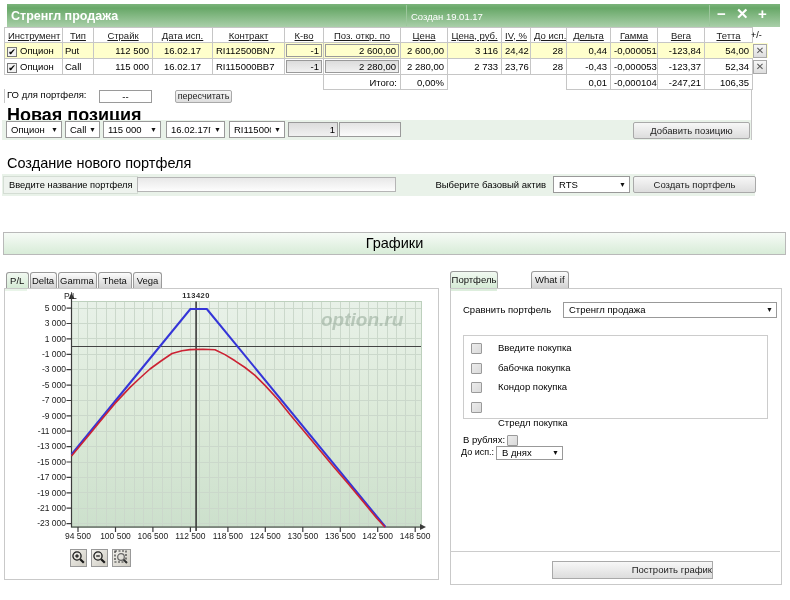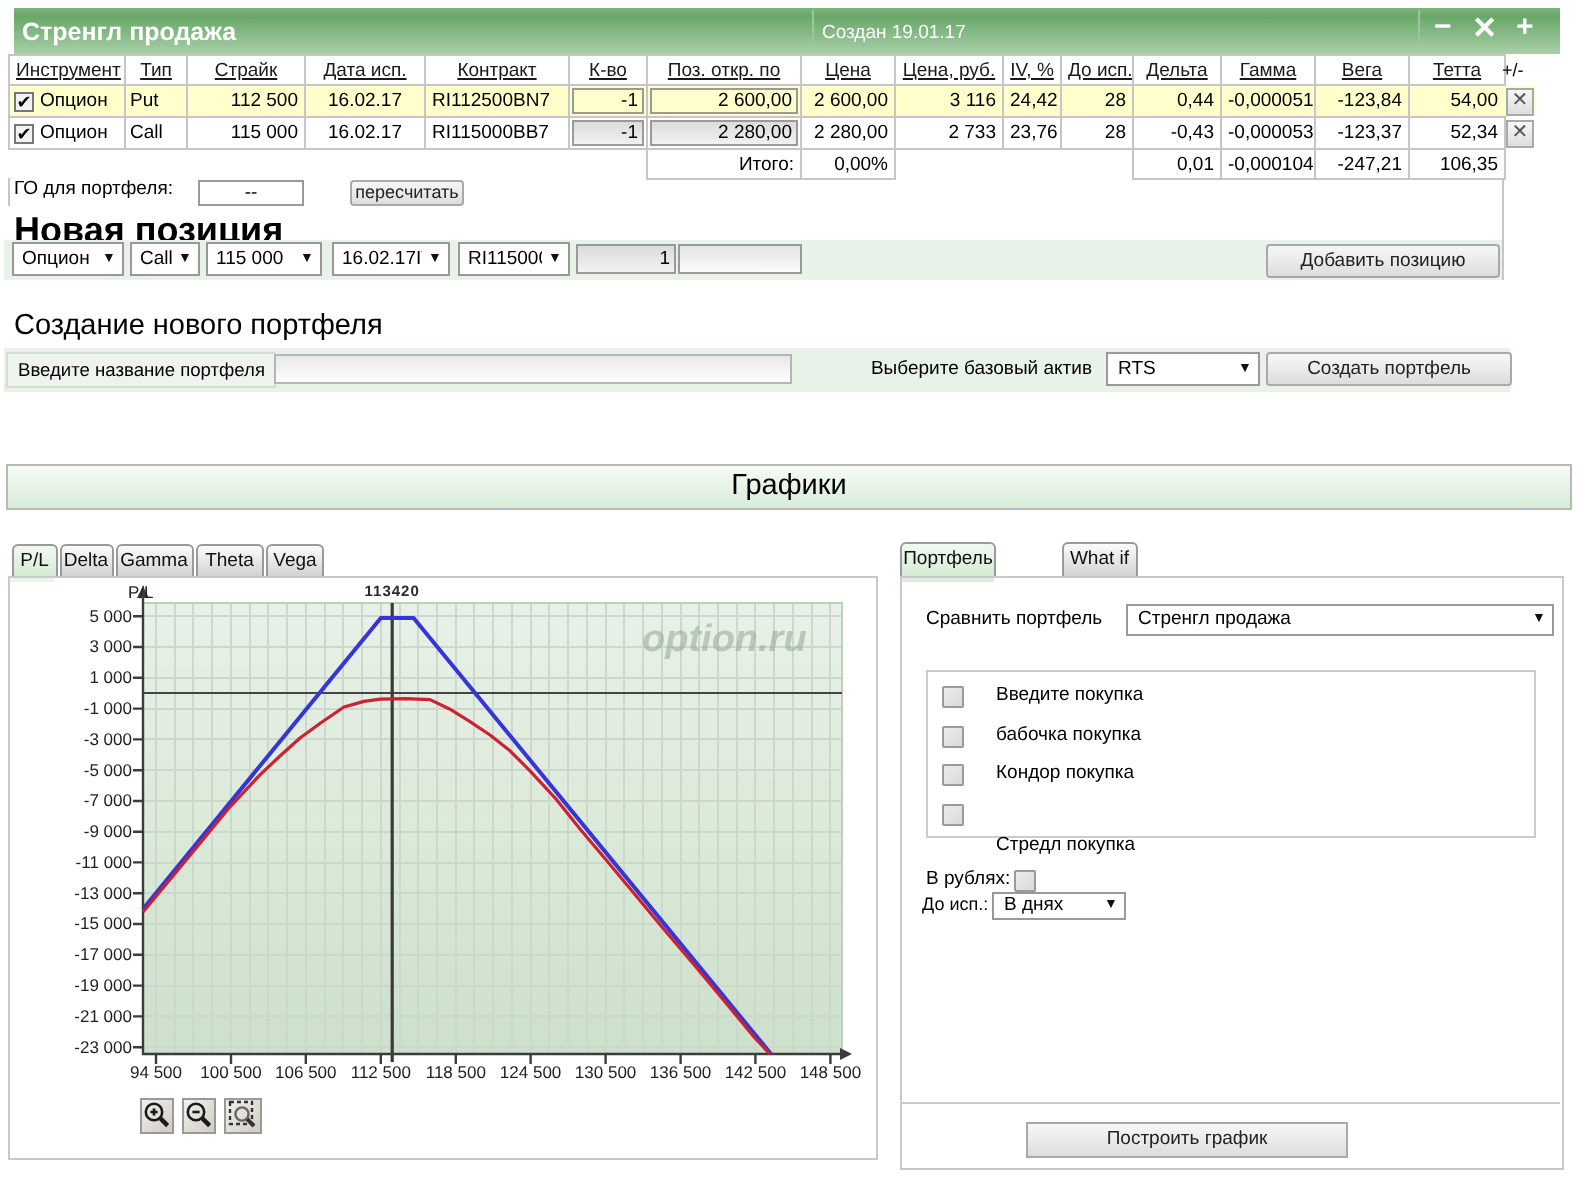--- a/index.html
+++ b/index.html
@@ -257,13 +257,13 @@
 <div class="abs" style="left:498px;top:361.5px;">бабочка покупка</div>
 <div class="cb" style="left:471px;top:382px;"></div>
 <div class="abs" style="left:498px;top:380.5px;">Кондор покупка</div>
 <div class="cb" style="left:471px;top:402px;"></div>
 <div class="abs" style="left:498px;top:400.5px;margin-top:16px;">Стредл покупка</div>
 <div class="abs" style="left:463px;top:434px;">В рублях:</div>
 <div class="cb" style="left:507px;top:435px;"></div>
 <div class="abs" style="left:461px;top:446.5px;font-size:9px;">До исп.:</div>
 <div class="sel" style="left:496px;top:446px;width:67px;height:14px;line-height:12px;padding-left:5px;">В днях<span class="ar">▼</span></div>
 <div class="abs" style="left:450px;top:551px;width:330px;height:1px;background:#ccc;"></div>
-<div class="abs btn" style="left:513px;top:561px;width:159px;height:15.5px;line-height:15.5px;border-radius:0;">Построить график</div>
+<div class="abs btn" style="left:552px;top:561px;width:159px;height:15.5px;line-height:15.5px;border-radius:0;text-align:right;">Построить график</div>
 
 </body></html>

